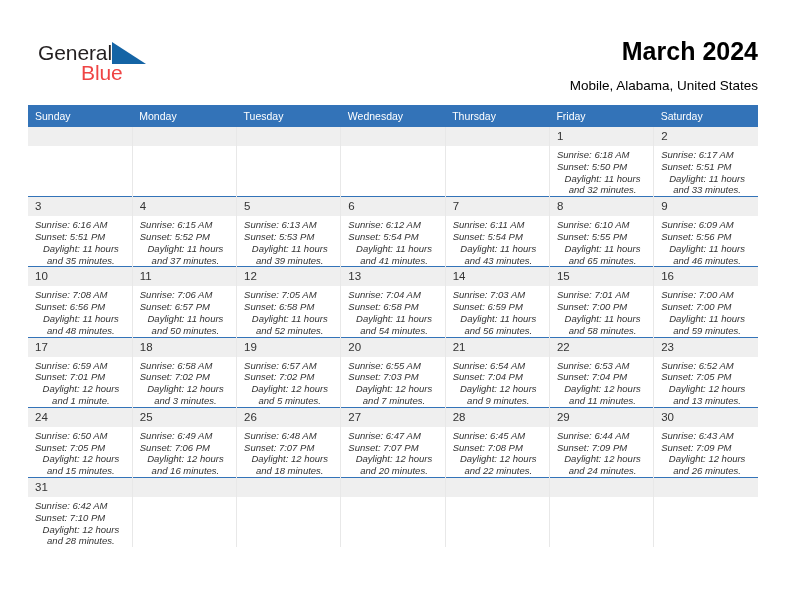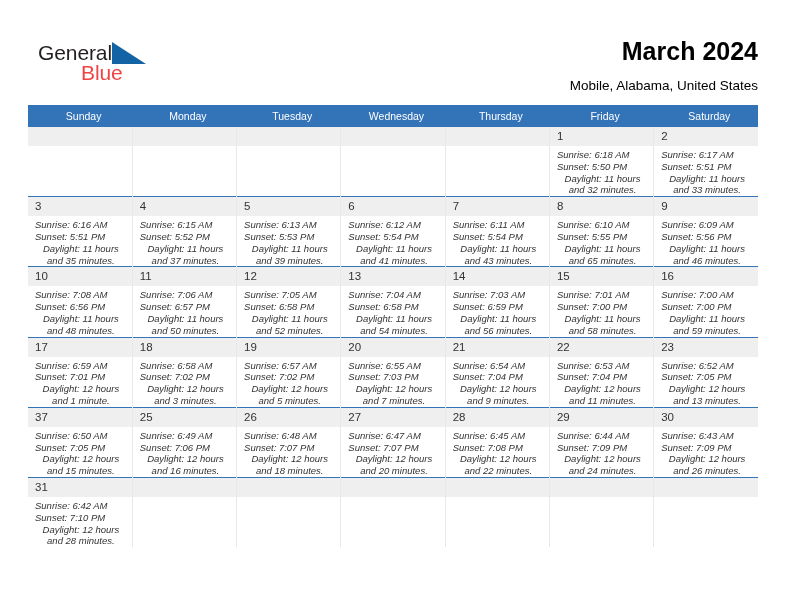--- a/index.html
+++ b/index.html
@@ -91,21 +91,21 @@
     top: 105px;
     width: 730px;
     border-collapse: collapse;
     table-layout: fixed;
   }
   .cal th {
     background: #3373b8;
     color: #ffffff;
     font-size: 10.5px;
     font-weight: normal;
-    text-align: center;
+    text-align: left;
     padding: 5px 0 5px 7px;
     height: 9px;
     border: none;
   }
   .cal td {
     vertical-align: top;
     padding: 0;
     border-right: 1px solid #e8e8e8;
     border-top: 1px solid #3373b8;
     background: #ffffff;
@@ -379,21 +379,21 @@
             <div class="daynum">23</div>
             <div class="detail">
               <div>Sunrise: 6:52 AM</div>
               <div>Sunset: 7:05 PM</div>
               <div class="dl">Daylight: 12 hours and 13 minutes.</div>
             </div>
           </td>
         </tr>
         <tr>
           <td>
-            <div class="daynum">37</div>
+            <div class="daynum">24</div>
             <div class="detail">
               <div>Sunrise: 6:50 AM</div>
               <div>Sunset: 7:05 PM</div>
               <div class="dl">Daylight: 12 hours and 15 minutes.</div>
             </div>
           </td>
           <td>
             <div class="daynum">25</div>
             <div class="detail">
               <div>Sunrise: 6:49 AM</div>

